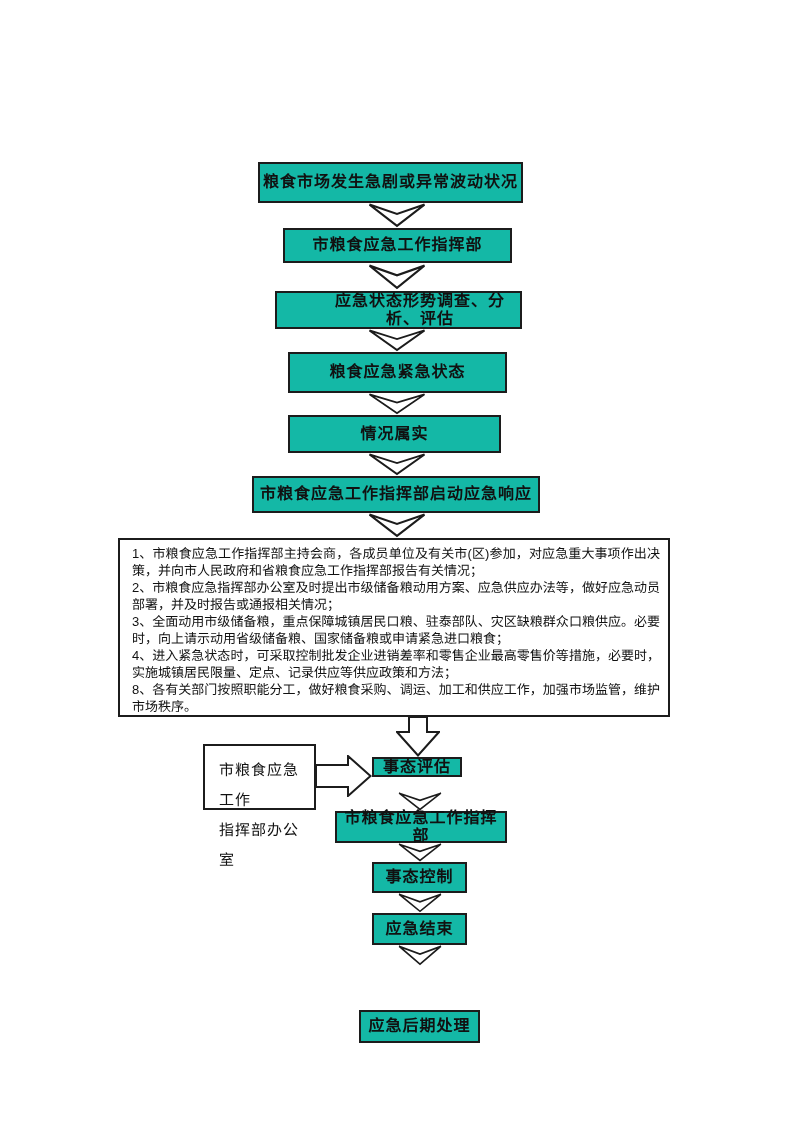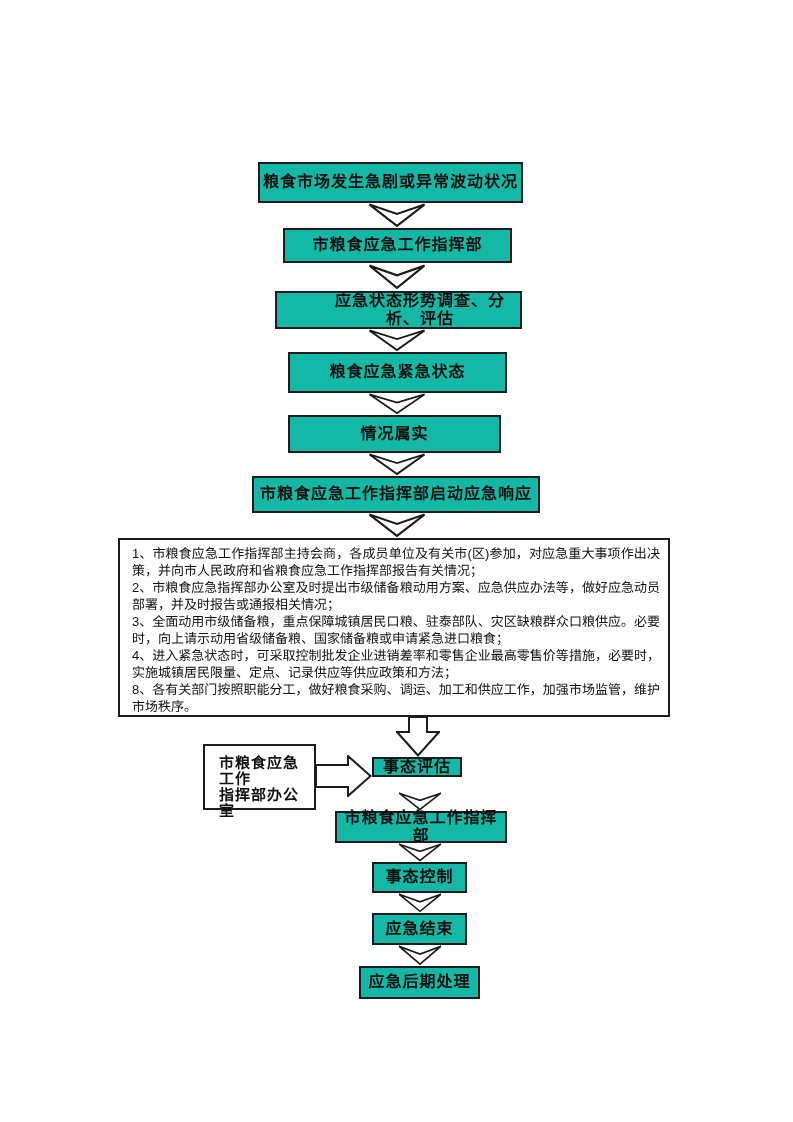--- a/index.html
+++ b/index.html
@@ -40,23 +40,23 @@
     margin: 0;
     word-break: break-all;
   }
   .side-box {
     position: absolute;
     box-sizing: border-box;
     border: 2px solid #1c1c1c;
     background: #ffffff;
     padding: 9px 0 0 14px;
     font-size: 15px;
-    font-weight: 700;
+    font-weight: 400;
     letter-spacing: 1px;
-    line-height: 16px;
+    line-height: 30px;
     text-align: left;
   }
   .side-box span { display: block; }
   .arrow { position: absolute; display: block; }
   .arrow polygon {
     fill: #ffffff;
     stroke: #1c1c1c;
     stroke-width: 2;
     stroke-linejoin: miter;
   }
@@ -160,17 +160,17 @@
   </svg>
 
   <div class="node" style="left:372px; top:913px; width:95px; height:32px;">
     <span>应急结束</span>
   </div>
 
   <svg class="arrow" style="left:398px; top:945px;" width="44" height="21" viewBox="0 0 58 24" preserveAspectRatio="none">
     <polygon points="1.5,1.5 29,10.5 56.5,1.5 29,22"></polygon>
   </svg>
 
-  <div class="node" style="left:359px; top:966px; width:121px; height:33px;">
+  <div class="node" style="left:359px; top:1010px; width:121px; height:33px;">
     <span>应急后期处理</span>
   </div>
 
 </div>
 
 </body></html>

